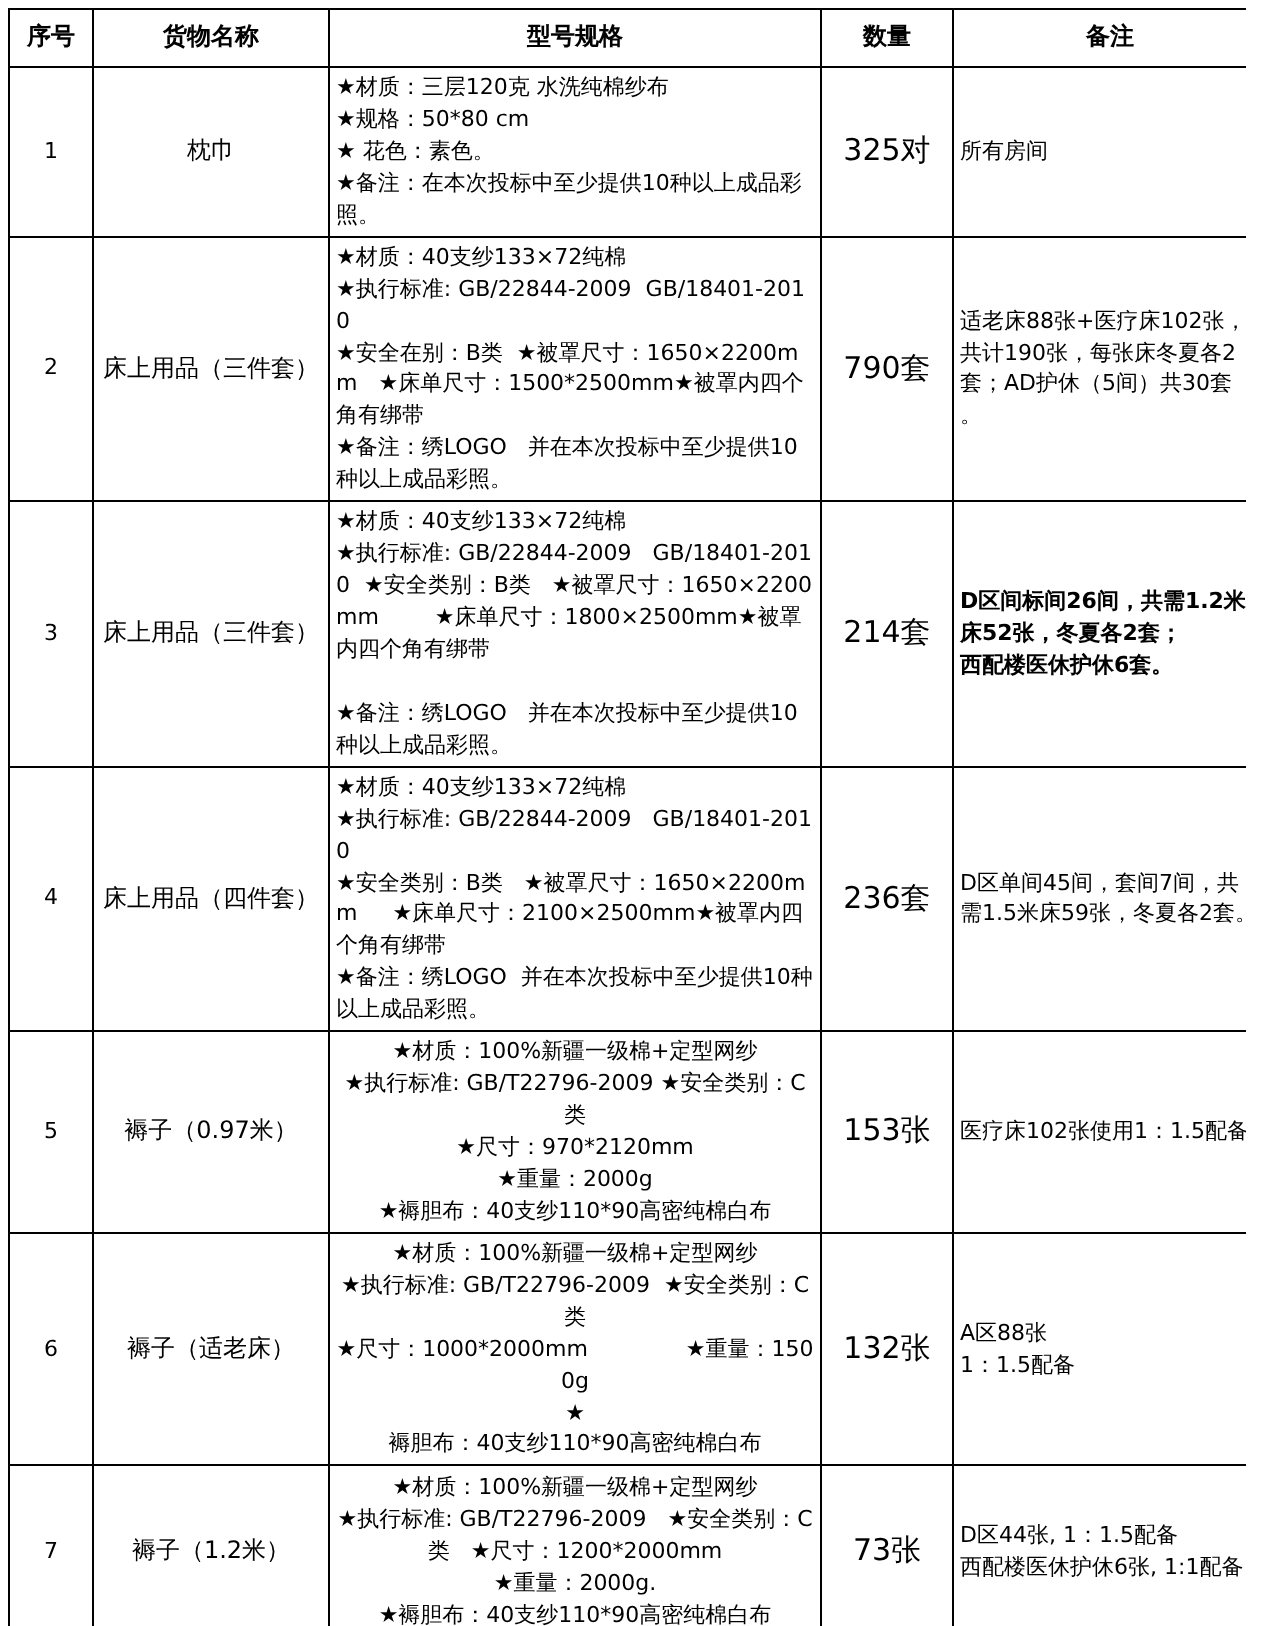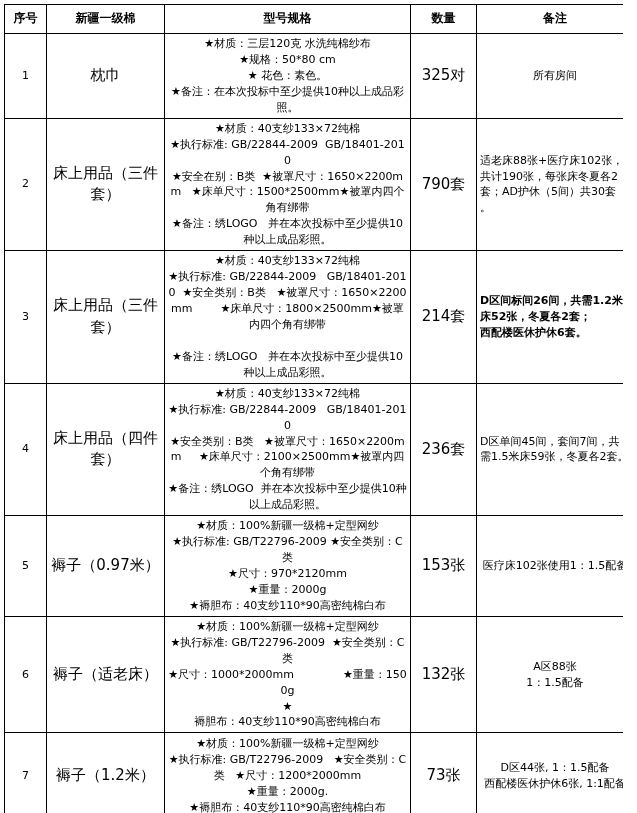--- a/index.html
+++ b/index.html
@@ -43,56 +43,56 @@
     font-size: 12px;
     height: 26px;
     padding: 1px 2px;
   }
   td.idx {
     text-align: center;
     font-size: 11px;
   }
   td.name {
     text-align: center;
-    font-size: 15px;
+    font-size: 12px;
     font-weight: normal;
   }
   td.spec-cell {
-    text-align: center;
+    text-align: left;
     font-size: 11px;
   }
   td.qty {
     text-align: center;
     font-size: 15px;
   }
   td.remark {
     text-align: left;
     font-size: 11px;
   }
   td.remark.ctr {
-    text-align: center;
+    text-align: left;
   }
 </style>
 </head>
 <body>
 
 <div id="page">
 
   <table class="spec">
     <colgroup>
       <col class="c0">
         <col class="c1">
         <col class="c2">
         <col class="c3">
         <col class="c4">
     </colgroup>
     <thead>
       <tr>
         <th>序号</th>
-        <th>新疆一级棉</th>
+        <th>货物名称</th>
         <th>型号规格</th>
         <th>数量</th>
         <th>备注</th>
       </tr>
     </thead>
     <tbody>
       <tr style="height:72px;">
         <td class="idx">1</td>
         <td class="name">枕巾</td>
         <td class="spec-cell" style="white-space:pre-wrap;">★材质：三层120克 水洗纯棉纱布

